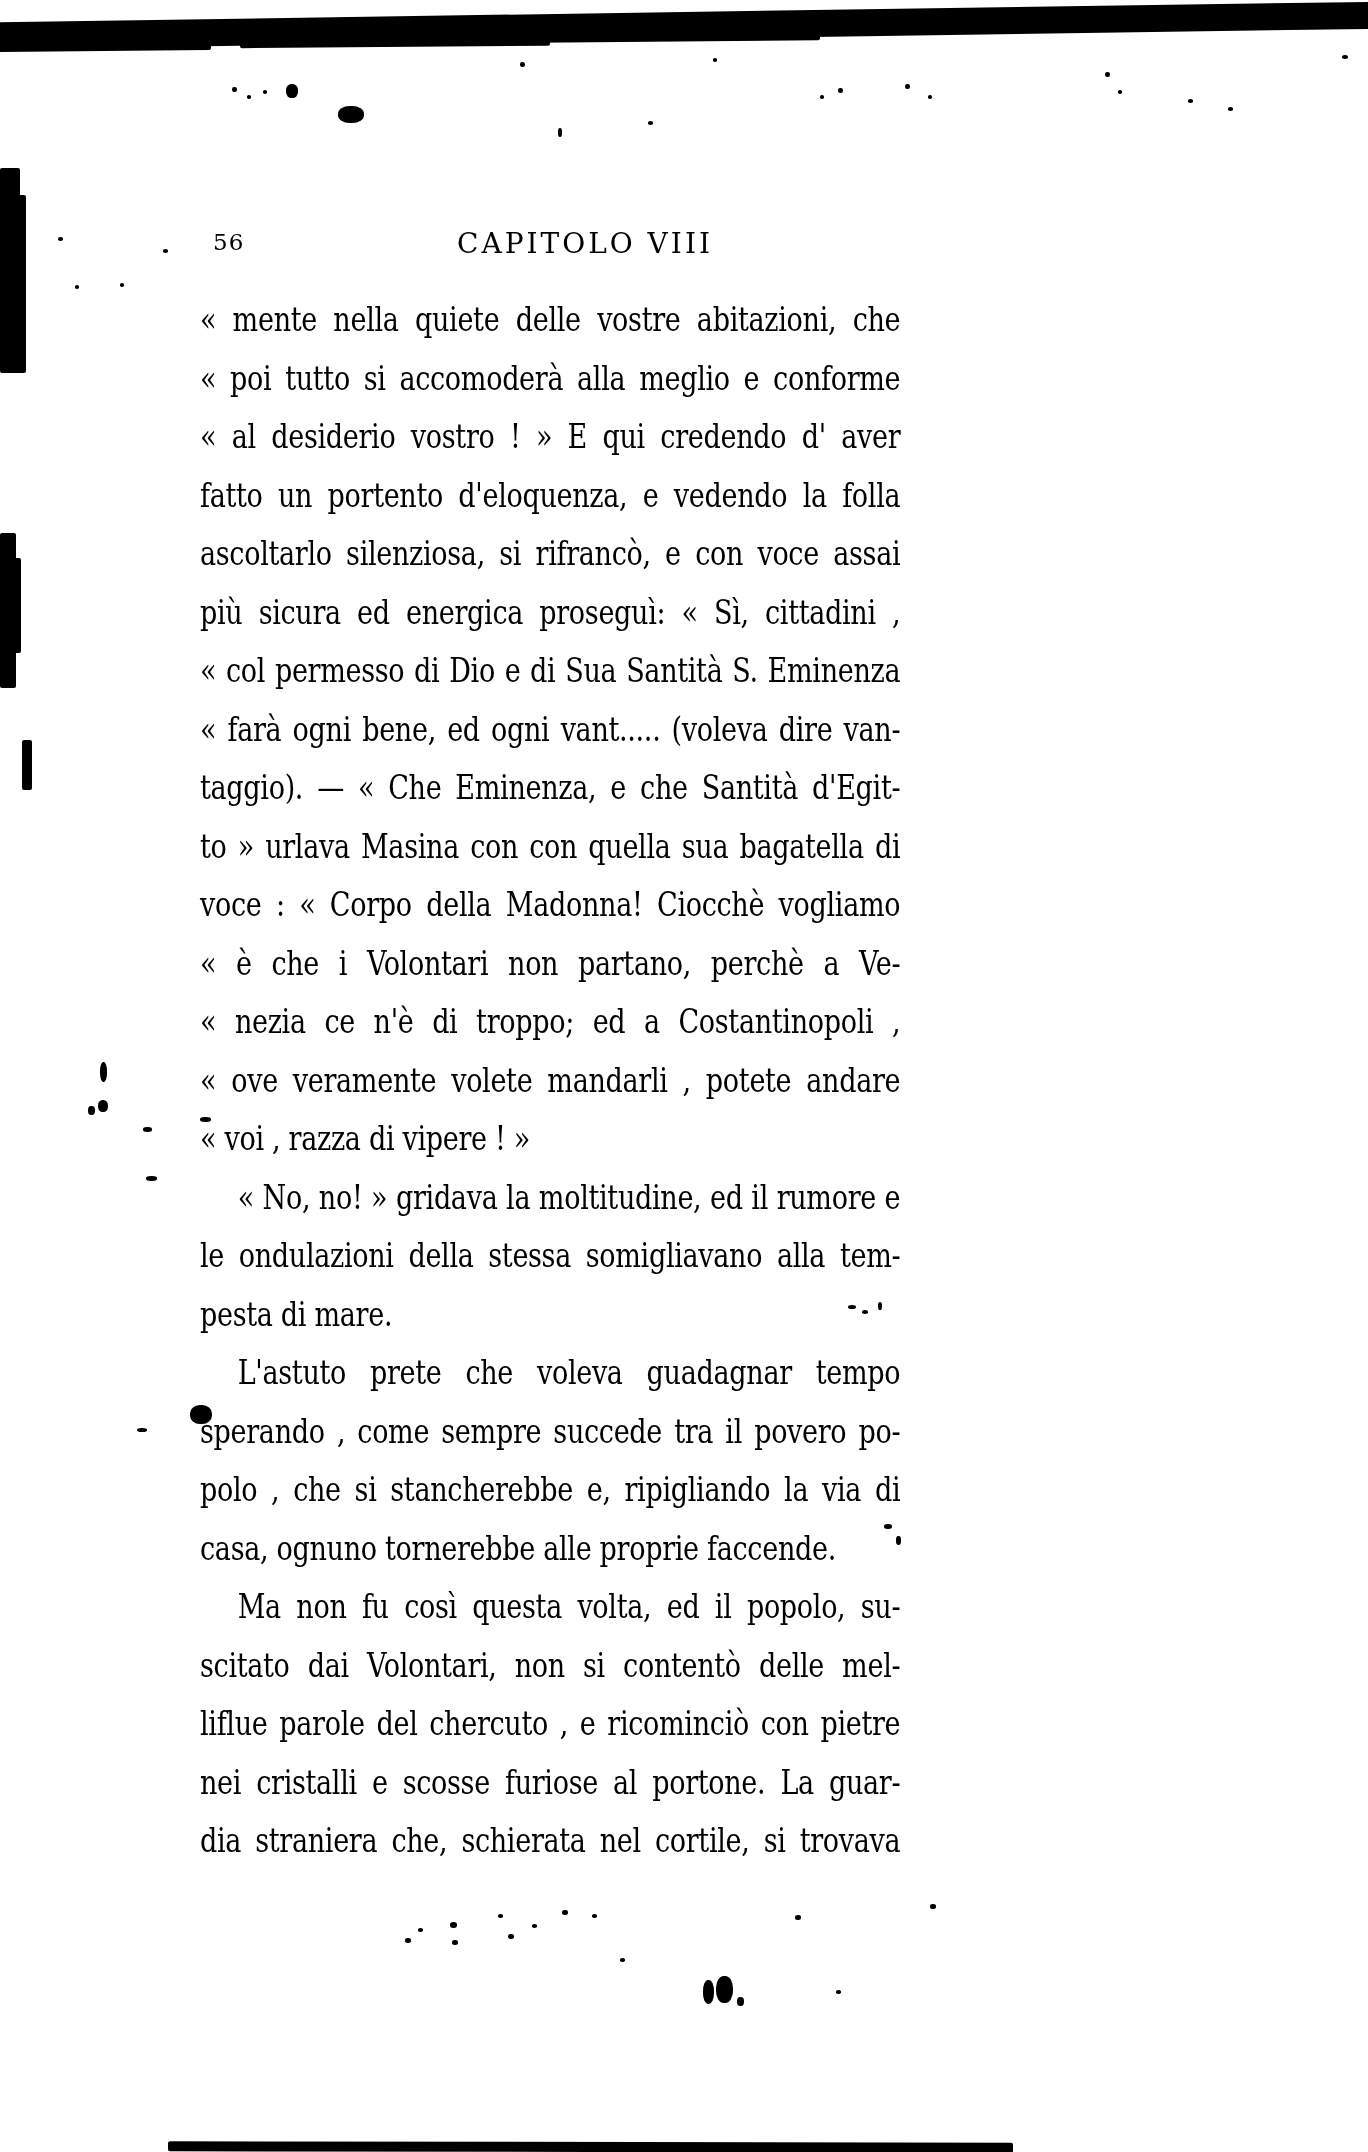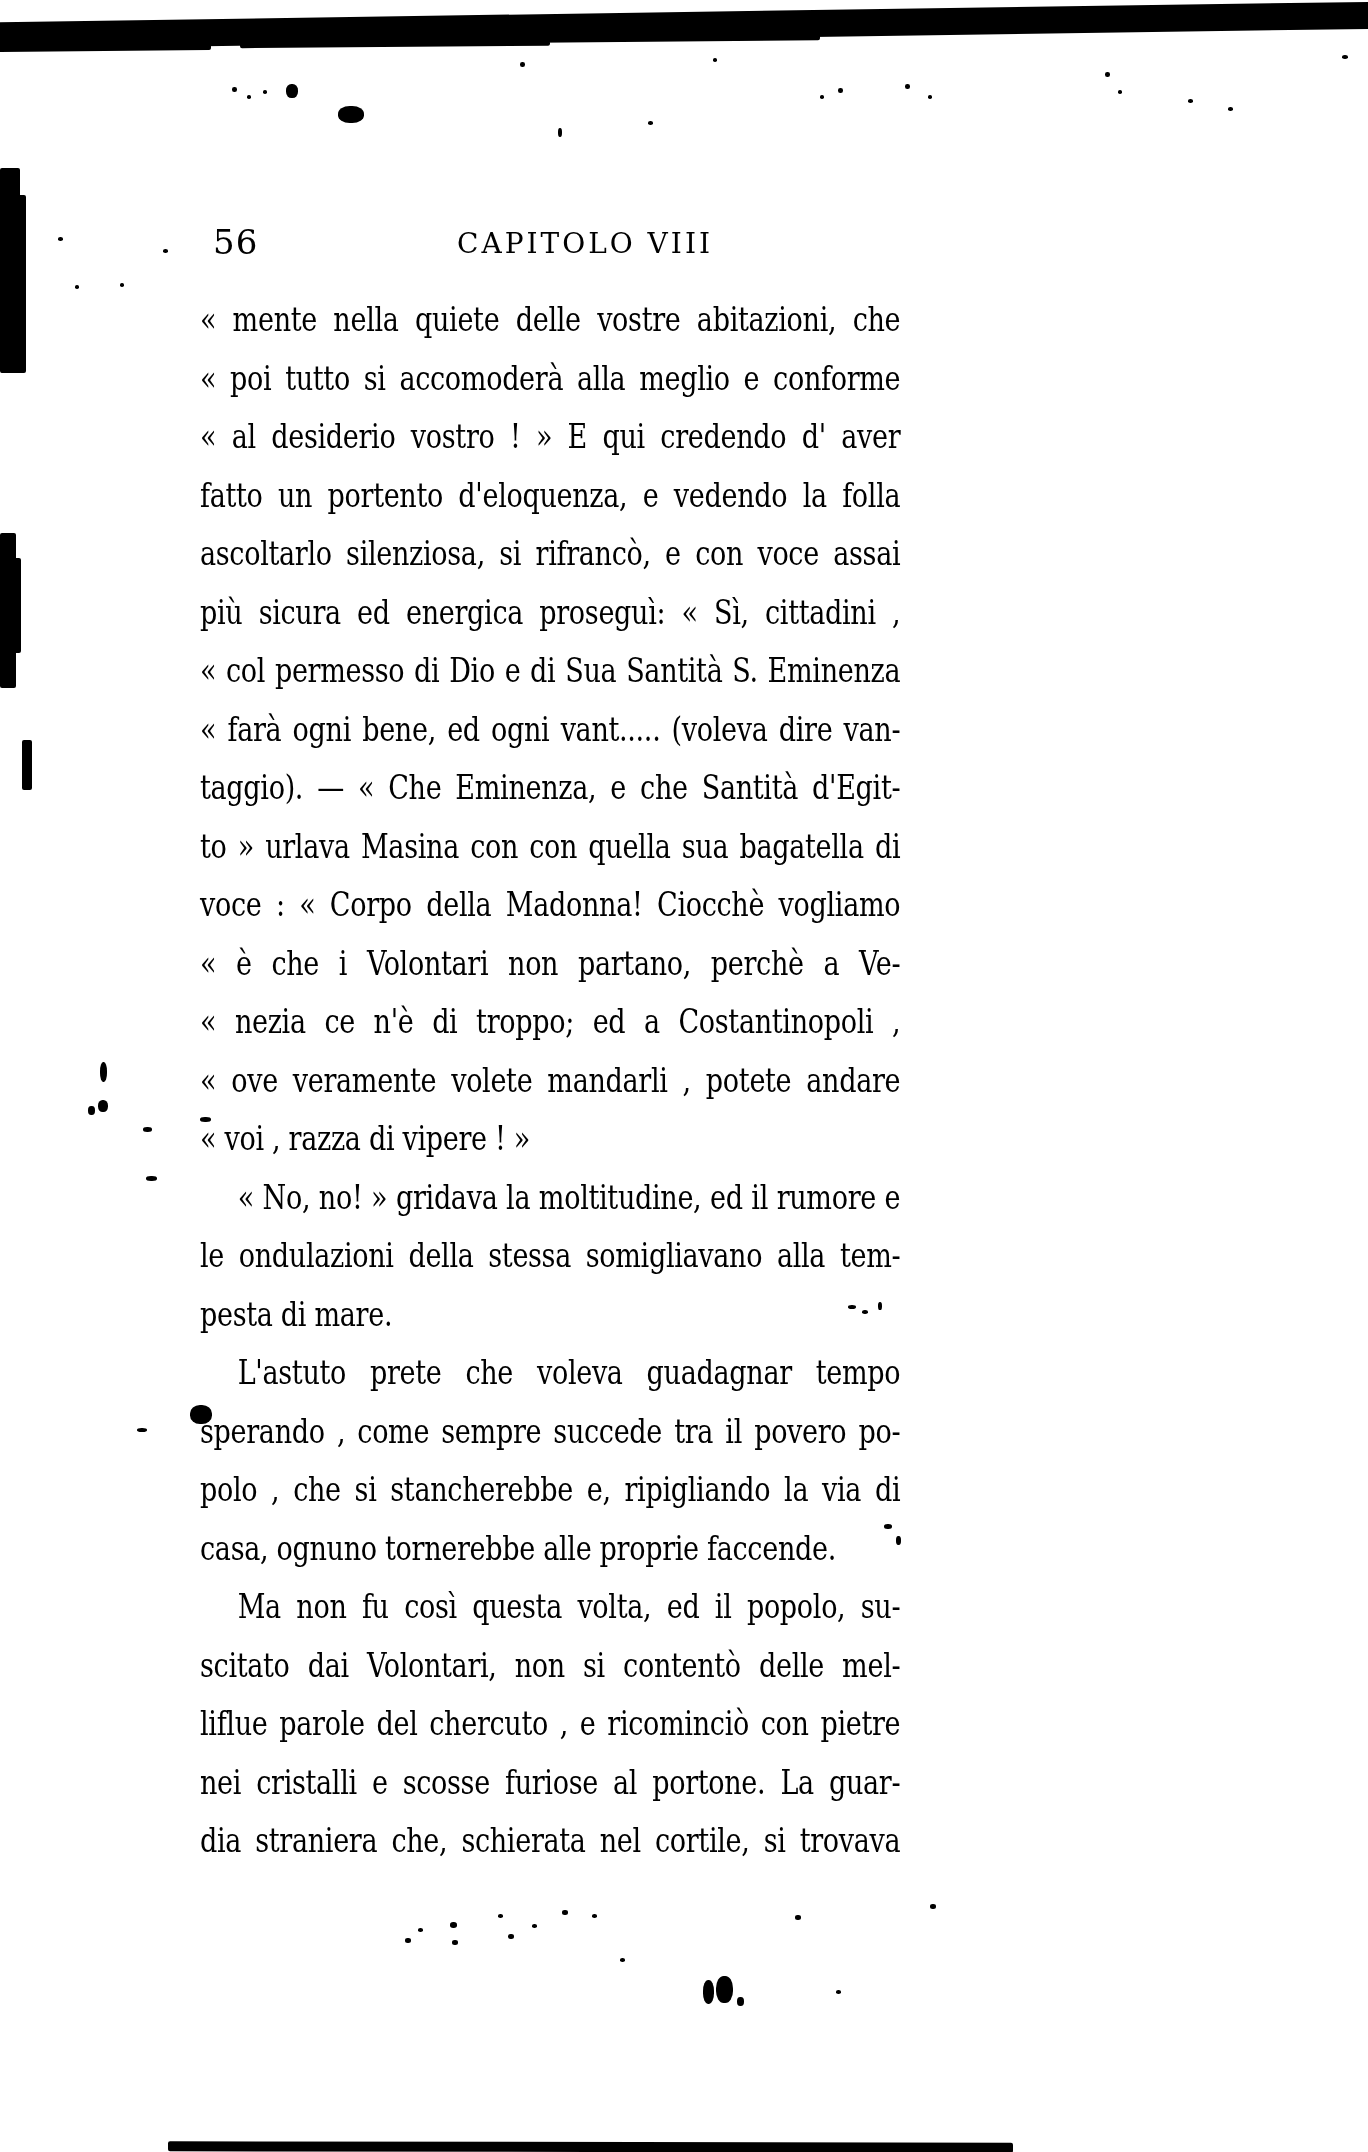--- a/index.html
+++ b/index.html
@@ -7,21 +7,21 @@
     width:1368px;height:2152px;
     background:#ffffff;
     font-family:"DejaVu Serif", serif;
     color:#000;
     overflow:hidden;
     position:relative;
   }
   .page{position:absolute;inset:0;background:#fff;}
   .pageno{
     position:absolute;left:213px;top:224px;
-    font-size:34px;line-height:36px;letter-spacing:1px;
+    font-size:23px;line-height:36px;letter-spacing:1px;
   }
   .chapter{
     position:absolute;left:585px;top:229px;
     transform:translateX(-50%);
     font-size:28px;line-height:30px;letter-spacing:3px;
     white-space:nowrap;
   }
   .textblock{
     position:absolute;left:200px;top:291px;
     width:854px;

